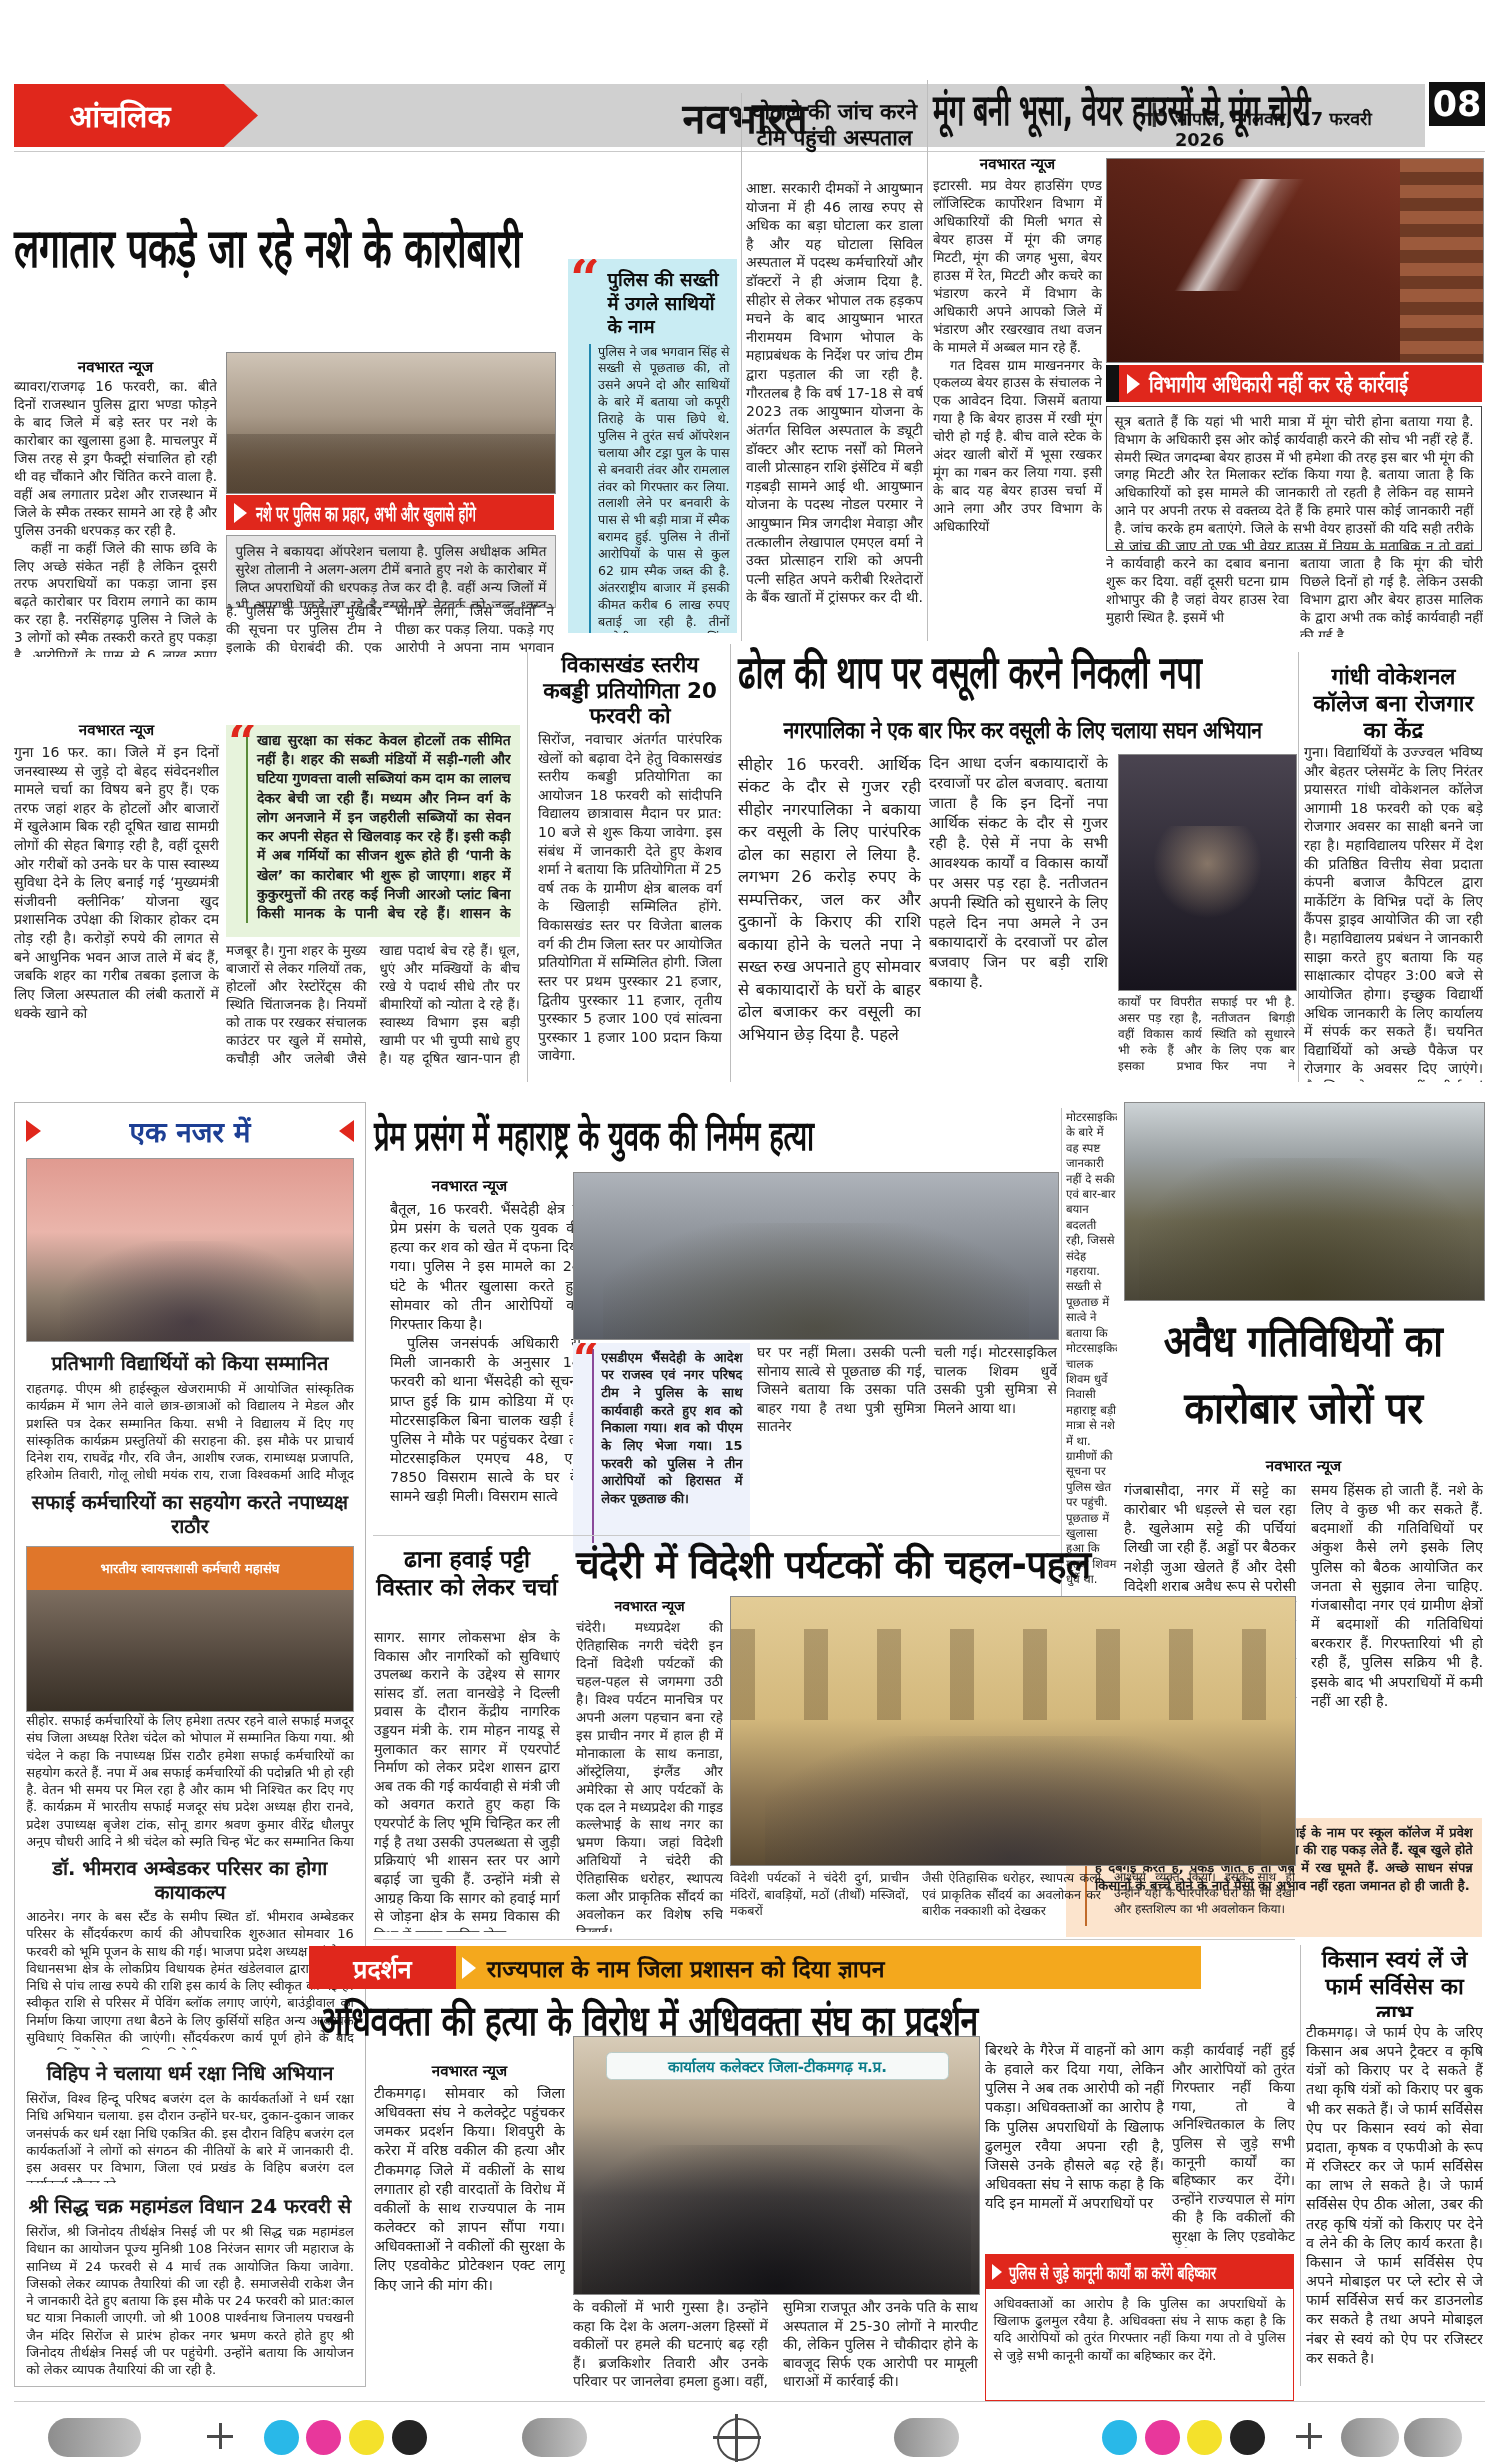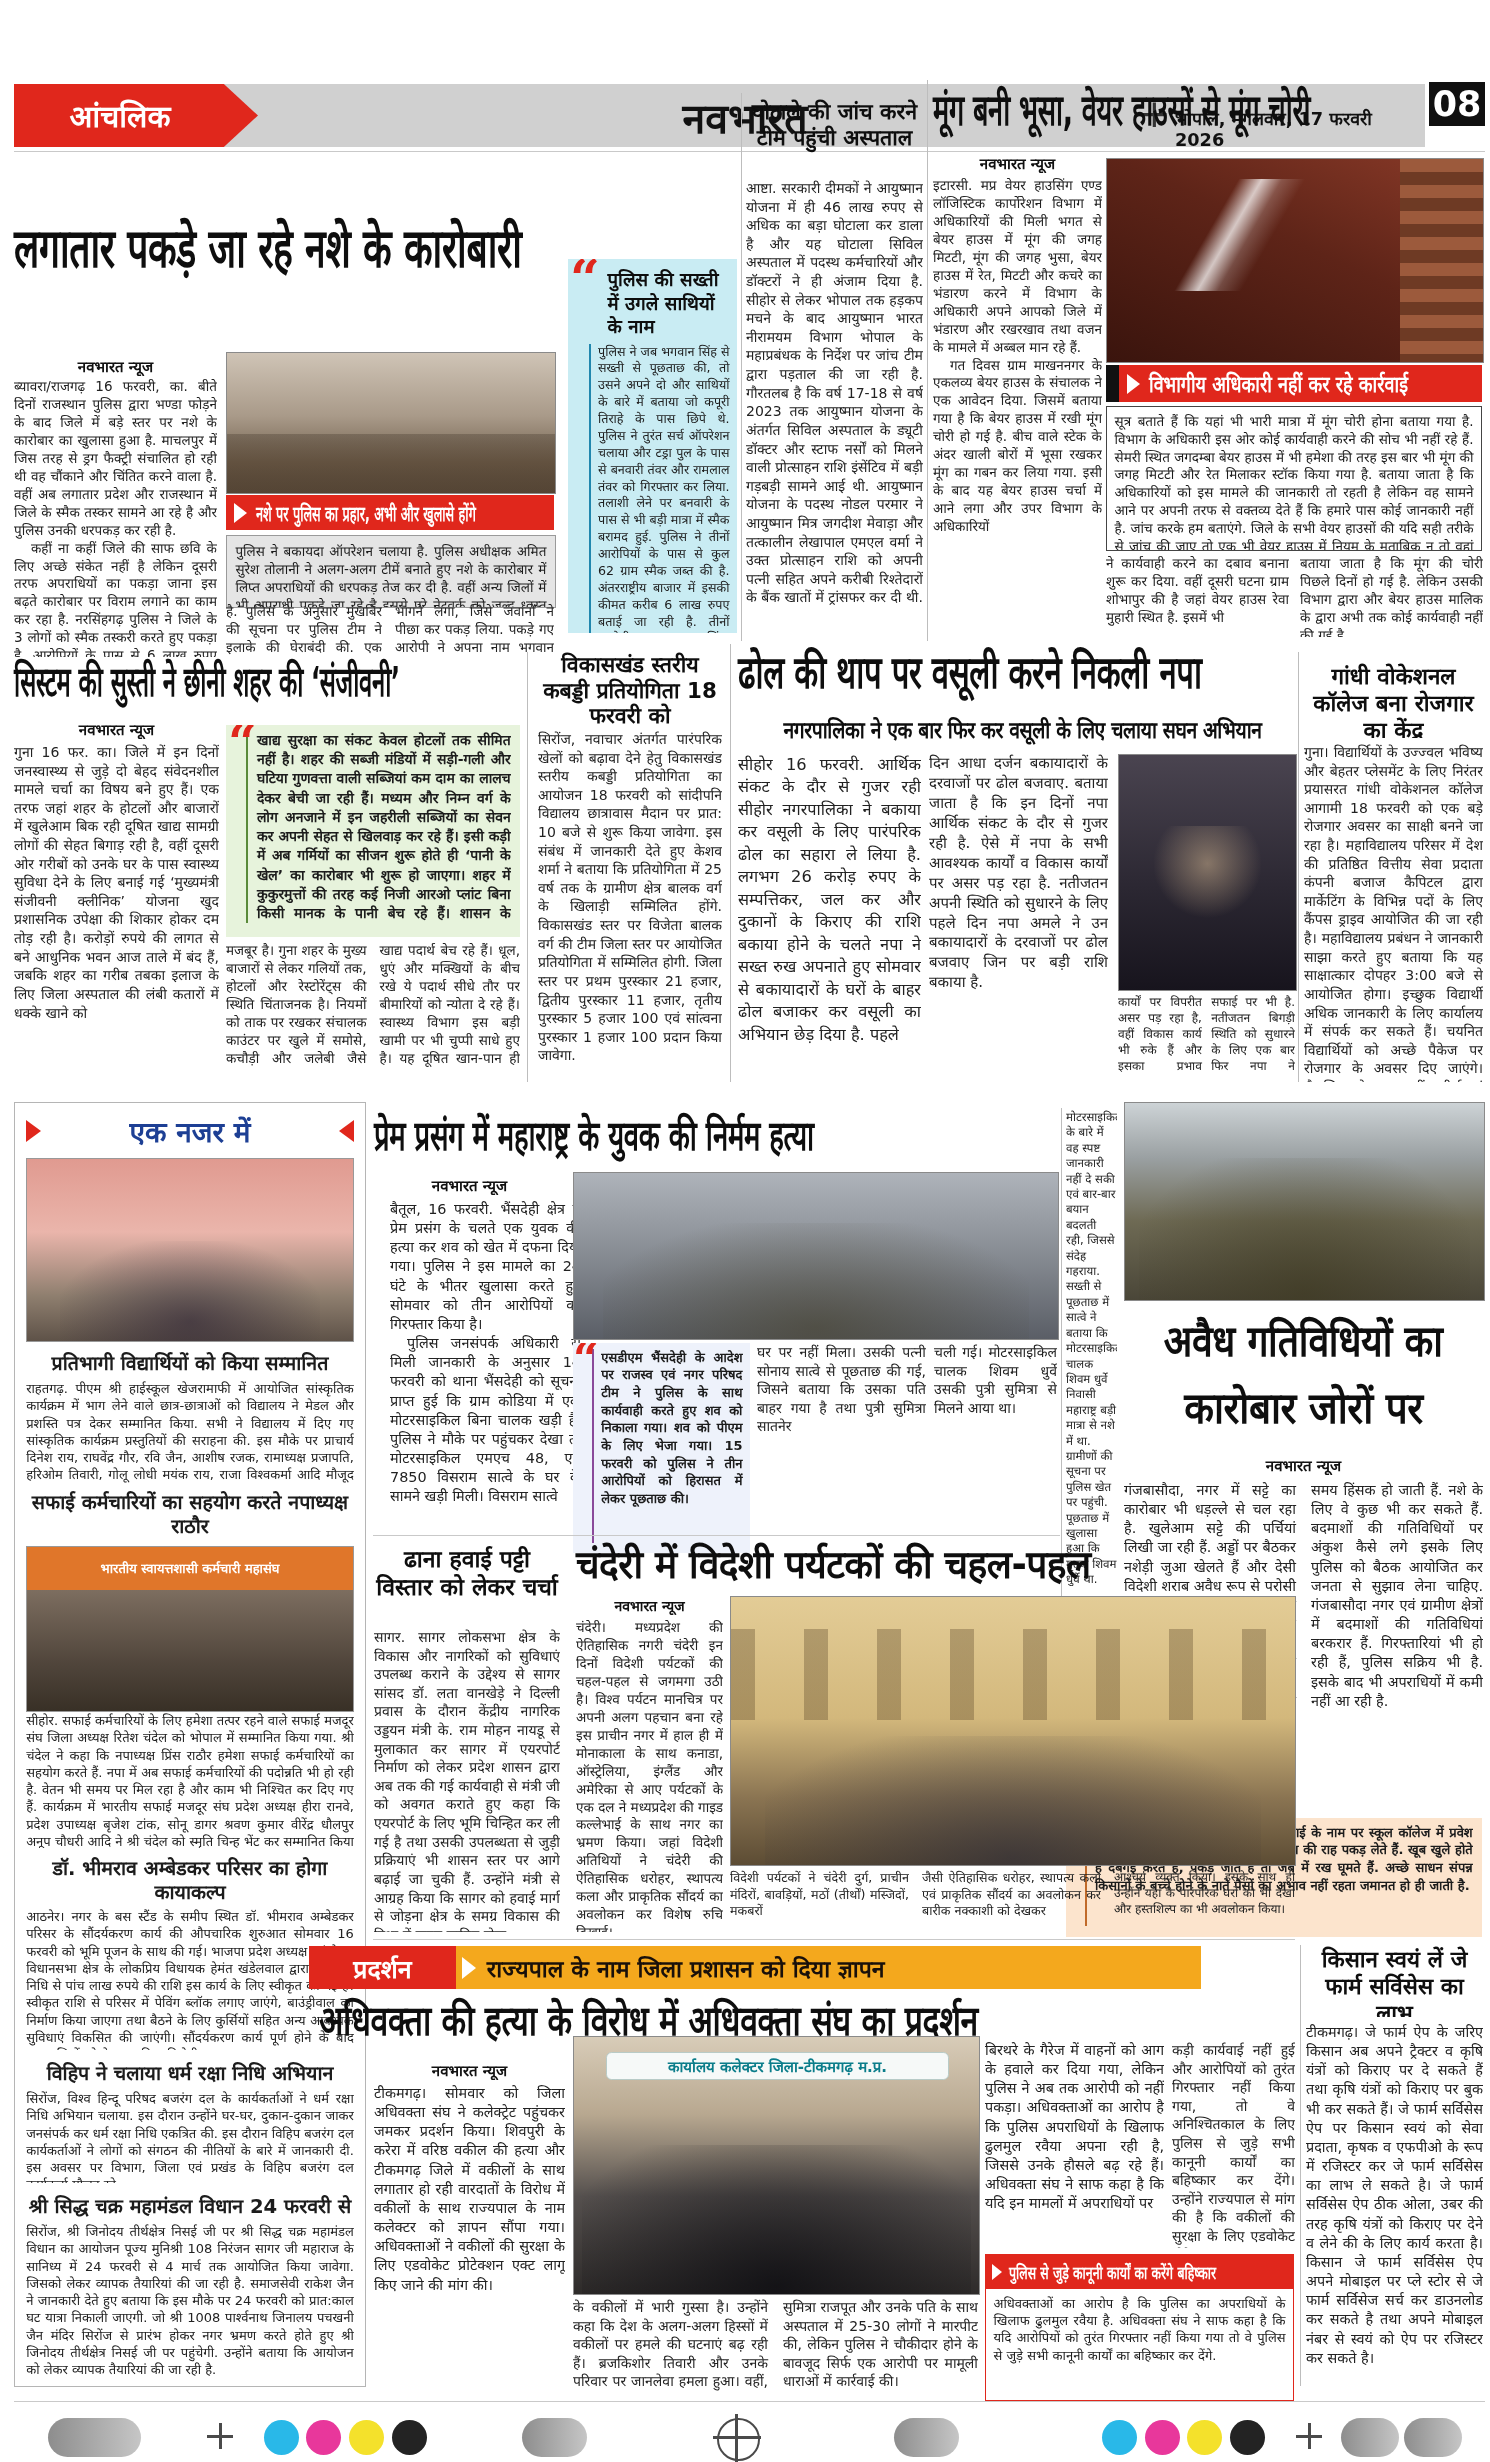--- a/index.html
+++ b/index.html
@@ -102,32 +102,29 @@
     <span class="cond" style="transform:scaleX(.8);">विभागीय अधिकारी नहीं कर रहे कार्रवाई</span>
   </div>
   <div class="abs" style="left:1106px;top:406px;width:359px;height:132px;border:1.9px solid #444;padding:5.6px 7.5px;font-size:13.5px;line-height:1.33;text-align:justify;overflow:hidden;">सूत्र बताते हैं कि यहां भी भारी मात्रा में मूंग चोरी होना बताया गया है. विभाग के अधिकारी इस ओर कोई कार्यवाही करने की सोच भी नहीं रहे हैं. सेमरी स्थित जगदम्बा बेयर हाउस में भी हमेशा की तरह इस बार भी मूंग की जगह मिटटी और रेत मिलाकर स्टॉक किया गया है. बताया जाता है कि अधिकारियों को इस मामले की जानकारी तो रहती है लेकिन वह सामने आने पर अपनी तरफ से वक्तव्य देते हैं कि हमारे पास कोई जानकारी नहीं है. जांच करके हम बताएंगे. जिले के सभी वेयर हाउसों की यदि सही तरीके से जांच की जाए तो एक भी वेयर हाउस में नियम के मुताबिक न तो वहां रखे खाद्यान्न की क्वालिटी मिलेगी और न ही उनका वजन.</div>
   <div class="abs bodytx" style="left:1106px;top:555px;width:183px;height:82px;font-size:13.5px;">ने कार्यवाही करने का दबाव बनाना शुरू कर दिया. वहीं दूसरी घटना ग्राम शोभापुर की है जहां वेयर हाउस रेवा मुहारी स्थित है. इसमें भी</div>
   <div class="abs bodytx" style="left:1300px;top:555px;width:183px;height:82px;font-size:13.5px;">बताया जाता है कि मूंग की चोरी पिछले दिनों हो गई है. लेकिन उसकी विभाग द्वारा और बेयर हाउस मालिक के द्वारा अभी तक कोई कार्यवाही नहीं की गई है.</div>
 
   <div class="vrule" style="left:527px;top:652px;height:430px;"></div>
   <div class="vrule" style="left:730px;top:644px;height:438px;"></div>
   <div class="vrule" style="left:1298px;top:652px;height:430px;"></div>
 
-  <div class="abs hl" style="left:14px;top:656px;width:508px;height:56px;font-size:41px;line-height:1.3;">
-    <span class="cond" style="transform:scaleX(.58);">सिस्टम की सुस्ती ने छीनी शहर की ‘संजीवनी’</span>
-  </div>
   <div class="abs byline" style="left:14px;top:719px;width:205px;">नवभारत न्यूज</div>
   <div class="abs bodytx" style="left:14px;top:743px;width:205px;height:335px;font-size:14px;">गुना 16 फर. का। जिले में इन दिनों जनस्वास्थ्य से जुड़े दो बेहद संवेदनशील मामले चर्चा का विषय बने हुए हैं। एक तरफ जहां शहर के होटलों और बाजारों में खुलेआम बिक रही दूषित खाद्य सामग्री लोगों की सेहत बिगाड़ रही है, वहीं दूसरी ओर गरीबों को उनके घर के पास स्वास्थ्य सुविधा देने के लिए बनाई गई ‘मुख्यमंत्री संजीवनी क्लीनिक’ योजना खुद प्रशासनिक उपेक्षा की शिकार होकर दम तोड़ रही है। करोड़ों रुपये की लागत से बने आधुनिक भवन आज ताले में बंद हैं, जबकि शहर का गरीब तबका इलाज के लिए जिला अस्पताल की लंबी कतारों में धक्के खाने को</div>
   <div class="quotebox" style="left:226px;top:725px;width:294px;height:212px;background:#e7f3dc;padding:5.6px 9.3px;box-sizing:border-box;">
     <div class="qmark" style="left:1.9px;top:-7.5px;font-size:50px;">“</div>
     <div style="border-left:2.8px solid #5a8a3a;padding-left:8.4px;margin-left:11.2px;font-size:14px;font-weight:600;line-height:1.38;text-align:justify;overflow:hidden;height:192px;">खाद्य सुरक्षा का संकट केवल होटलों तक सीमित नहीं है। शहर की सब्जी मंडियों में सड़ी-गली और घटिया गुणवत्ता वाली सब्जियां कम दाम का लालच देकर बेची जा रही हैं। मध्यम और निम्न वर्ग के लोग अनजाने में इन जहरीली सब्जियों का सेवन कर अपनी सेहत से खिलवाड़ कर रहे हैं। इसी कड़ी में अब गर्मियों का सीजन शुरू होते ही ‘पानी के खेल’ का कारोबार भी शुरू हो जाएगा। शहर में कुकुरमुत्तों की तरह कई निजी आरओ प्लांट बिना किसी मानक के पानी बेच रहे हैं। शासन के नियमानुसार, आरओ प्लांट संचालित करने से पहले सीएमएचओ कार्यालय के खाद्य एवं औषधि विभाग में अनिवार्य पंजीयन और पानी की गुणवत्ता पर जांच अनिवार्य है। लेकिन न संचालक इसका पालन कर रहे हैं और न ही विभाग.</div>
   </div>
   <div class="abs bodytx" style="left:226px;top:942px;width:294px;height:138px;font-size:13.5px;columns:2;column-gap:13px;">मजबूर है। गुना शहर के मुख्य बाजारों से लेकर गलियों तक, होटलों और रेस्टोरेंट्स की स्थिति चिंताजनक है। नियमों को ताक पर रखकर संचालक काउंटर पर खुले में समोसे, कचौड़ी और जलेबी जैसे खाद्य पदार्थ बेच रहे हैं। धूल, धुएं और मक्खियों के बीच रखे ये पदार्थ सीधे तौर पर बीमारियों को न्योता दे रहे हैं। स्वास्थ्य विभाग इस बड़ी खामी पर भी चुप्पी साधे हुए है। यह दूषित खान-पान ही अधिकांश पेट संबंधी बीमारियों की जड़ है। इसके बावजूद धरातल पर कोई ठोस अंकुश नहीं लगाया.</div>
 
-  <div class="abs headmid" style="left:538px;top:652px;width:184px;height:73px;font-size:21.4px;">विकासखंड स्तरीय कबड्डी प्रतियोगिता 18 फरवरी को</div>
+  <div class="abs headmid" style="left:538px;top:652px;width:184px;height:73px;font-size:21.4px;">विकासखंड स्तरीय कबड्डी प्रतियोगिता 20 फरवरी को</div>
   <div class="abs bodytx" style="left:538px;top:730px;width:184px;height:350px;font-size:14px;">सिरोंज, नवाचार अंतर्गत पारंपरिक खेलों को बढ़ावा देने हेतु विकासखंड स्तरीय कबड्डी प्रतियोगिता का आयोजन 18 फरवरी को सांदीपनि विद्यालय छात्रावास मैदान पर प्रात: 10 बजे से शुरू किया जावेगा. इस संबंध में जानकारी देते हुए केशव शर्मा ने बताया कि प्रतियोगिता में 25 वर्ष तक के ग्रामीण क्षेत्र बालक वर्ग के खिलाड़ी सम्मिलित होंगे. विकासखंड स्तर पर विजेता बालक वर्ग की टीम जिला स्तर पर आयोजित प्रतियोगिता में सम्मिलित होगी. जिला स्तर पर प्रथम पुरस्कार 21 हजार, द्वितीय पुरस्कार 11 हजार, तृतीय पुरस्कार 5 हजार 100 एवं सांत्वना पुरस्कार 1 हजार 100 प्रदान किया जावेगा.</div>
 
   <div class="abs hl" style="left:738px;top:644px;width:557px;height:61px;font-size:45px;line-height:1.3;">
     <span class="cond" style="transform:scaleX(.69);">ढोल की थाप पर वसूली करने निकली नपा</span>
   </div>
   <div class="abs hl center" style="left:738px;top:713px;width:557px;height:34px;font-size:23px;font-weight:700;">
     <span class="condc" style="transform:scaleX(.84);">नगरपालिका ने एक बार फिर कर वसूली के लिए चलाया सघन अभियान</span>
   </div>
   <div class="abs bodytx" style="left:738px;top:754px;width:183px;height:328px;font-size:16.3px;line-height:1.38;">सीहोर 16 फरवरी. आर्थिक संकट के दौर से गुजर रही सीहोर नगरपालिका ने बकाया कर वसूली के लिए पारंपरिक ढोल का सहारा ले लिया है. लगभग 26 करोड़ रुपए के सम्पत्तिकर, जल कर और दुकानों के किराए की राशि बकाया होने के चलते नपा ने सख्त रुख अपनाते हुए सोमवार से बकायादारों के घरों के बाहर ढोल बजाकर कर वसूली का अभियान छेड़ दिया है. पहले</div>
   <div class="abs bodytx" style="left:929px;top:754px;width:179px;height:328px;font-size:15px;">दिन आधा दर्जन बकायादारों के दरवाजों पर ढोल बजवाए. बताया जाता है कि इन दिनों नपा आर्थिक संकट के दौर से गुजर रही है. ऐसे में नपा के सभी आवश्यक कार्यों व विकास कार्यों पर असर पड़ रहा है. नतीजतन अपनी स्थिति को सुधारने के लिए पहले दिन नपा अमले ने उन बकायादारों के दरवाजों पर ढोल बजवाए जिन पर बड़ी राशि बकाया है.</div>

